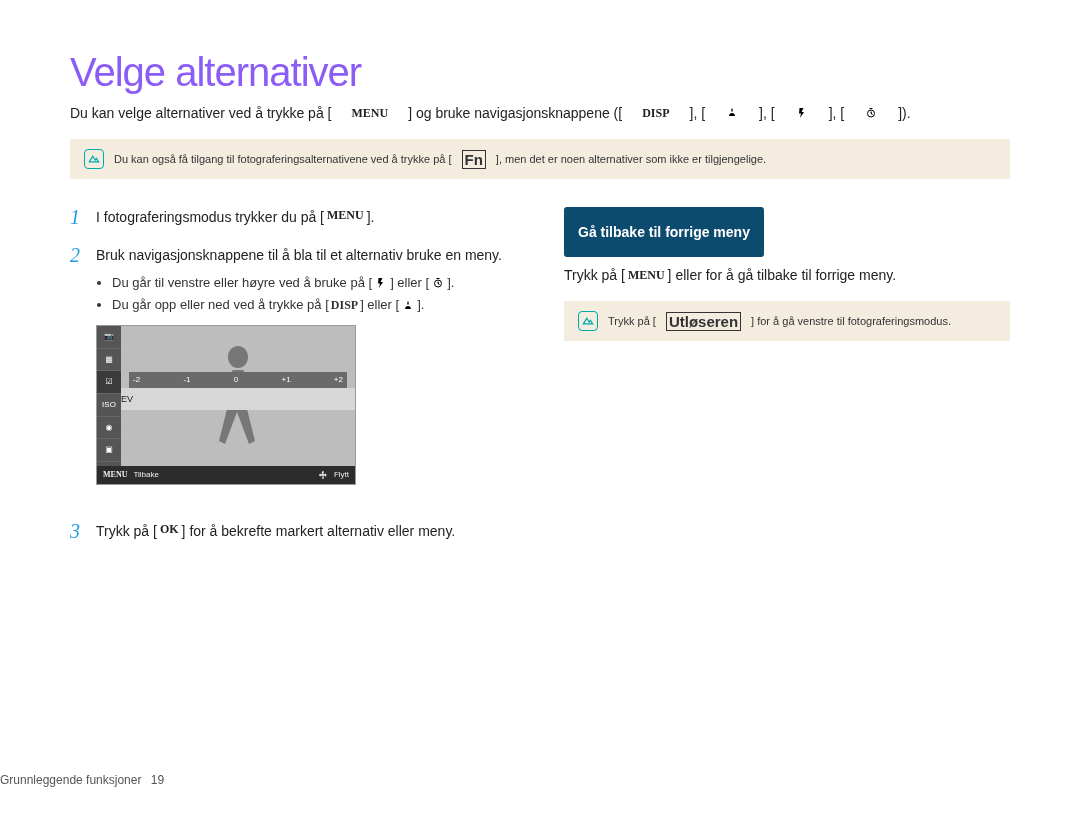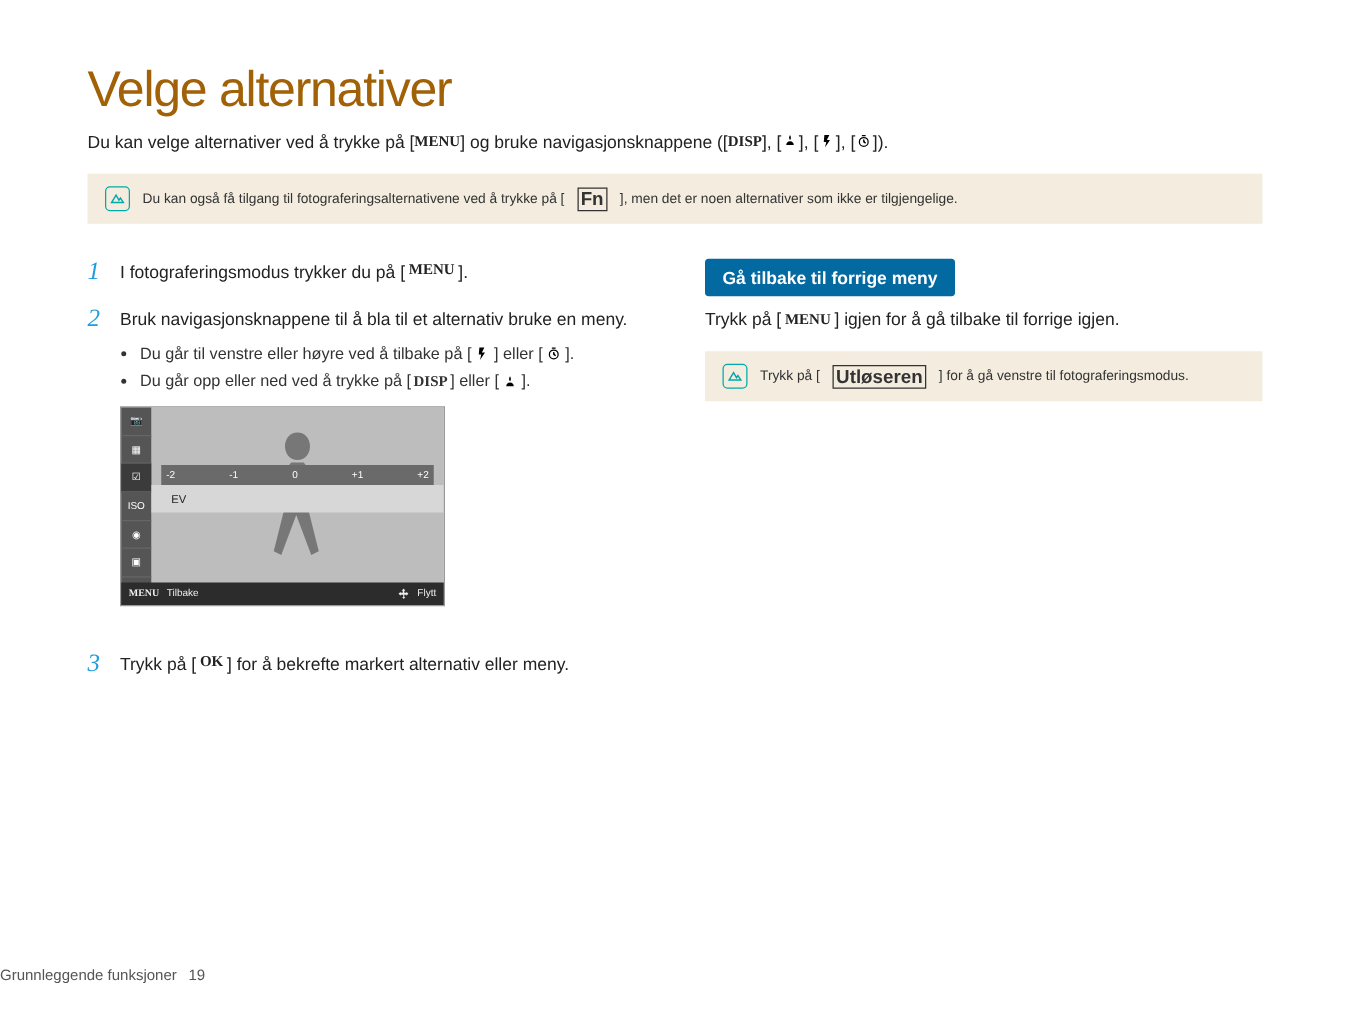--- a/index.html
+++ b/index.html
@@ -9,34 +9,34 @@
     font-family: Arial, Helvetica, sans-serif;
     background: #fff;
     width: 1080px;
     height: 815px;
     position: relative;
   }
   .page {
     padding: 50px 70px 0 70px;
   }
   .title {
-    color: #a16207;
+    color: #8b5cf6;
     font-size: 40px;
     font-weight: 400;
     margin: 0 0 10px 0;
     letter-spacing: -1px;
   }
   .intro {
     font-size: 14px;
     color: #222;
     margin-bottom: 18px;
     display: flex;
     align-items: center;
     flex-wrap: wrap;
-    gap: 0;
+    gap: 20px;
   }
   .note-box {
     background: #f3ecdf;
     padding: 10px 14px;
     display: flex;
     align-items: center;
     gap: 10px;
     margin-bottom: 28px;
   }
   .note-box .note-text {
@@ -115,24 +115,24 @@
   .mini-chip {
     display: inline-flex;
     align-items: center;
     justify-content: center;
     width: 14px;
     height: 14px;
   }
   .mini-chip svg { width: 12px; height: 12px; }
 
   .side-header {
-    background: #0369a1;
+    background: #0c4a6e;
     color: #fff;
     display: inline-block;
-    padding: 7px 14px;
+    padding: 17px 14px;
     border-radius: 3px;
     font-size: 14px;
     font-weight: 700;
     margin-bottom: 10px;
   }
   .side-line {
     font-size: 14px;
     color: #222;
     display: flex;
     align-items: center;
@@ -184,21 +184,21 @@
     align-items: center;
     padding: 0 4px;
   }
   .lcd-ev-row {
     position: absolute;
     top: 62px; left: 0; right: 0;
     height: 22px;
     background: #d7d7d7;
     font-size: 9px;
     color: #222;
-    padding-left: 16px;
+    padding-left: 0;
     display: flex;
     align-items: center;
   }
   .lcd-silhouette {
     position: absolute;
     left: 50%; top: 10px; transform: translateX(-50%);
     width: 80px; height: 130px;
   }
   .lcd-footer {
     position: absolute;
@@ -295,21 +295,21 @@
         </div>
       </div>
 
       <div class="step">
         <div class="step-num">2</div>
         <div class="step-body">
           <div>Bruk navigasjonsknappene til å bla til et alternativ bruke en meny.</div>
           <ul class="bullets">
             <li>
               <span class="bline">
-                <span>Du går til venstre eller høyre ved å tilbake på [</span>
+                <span>Du går til venstre eller høyre ved å bruke på [</span>
                 <span class="mini-chip">
                   <svg viewBox="0 0 24 24">
                       <path fill="#000" d="M7 2h8l-4 8h5L8 22l2-9H6z"></path>
                     </svg>
                 </span>
                 <span>] eller [</span>
                 <span class="mini-chip">
                   <svg viewBox="0 0 24 24">
                       <circle cx="12" cy="13" r="7" fill="none" stroke="#000" stroke-width="2"></circle>
                       <path stroke="#000" stroke-width="2" d="M12 9v4l3 2M9 3h6"></path>
@@ -385,21 +385,21 @@
       </div>
 
     </div>
 
     <div class="col">
       <div class="side-header">Gå tilbake til forrige meny</div>
 
       <div class="side-line">
         <span>Trykk på [</span>
         <span class="btn-label">MENU</span>
-        <span>] igjen for å gå tilbake til forrige igjen.</span>
+        <span>] eller for å gå tilbake til forrige meny.</span>
       </div>
 
       <div class="note-box">
         <span class="note-icon">
           <svg viewBox="0 0 24 24">
               <path fill="none" stroke="#0aa" stroke-width="2" d="M4 17l6-10 4 7 2-3 4 6z"></path>
             </svg>
         </span>
         <span class="note-text">
           <span>Trykk på [</span>

